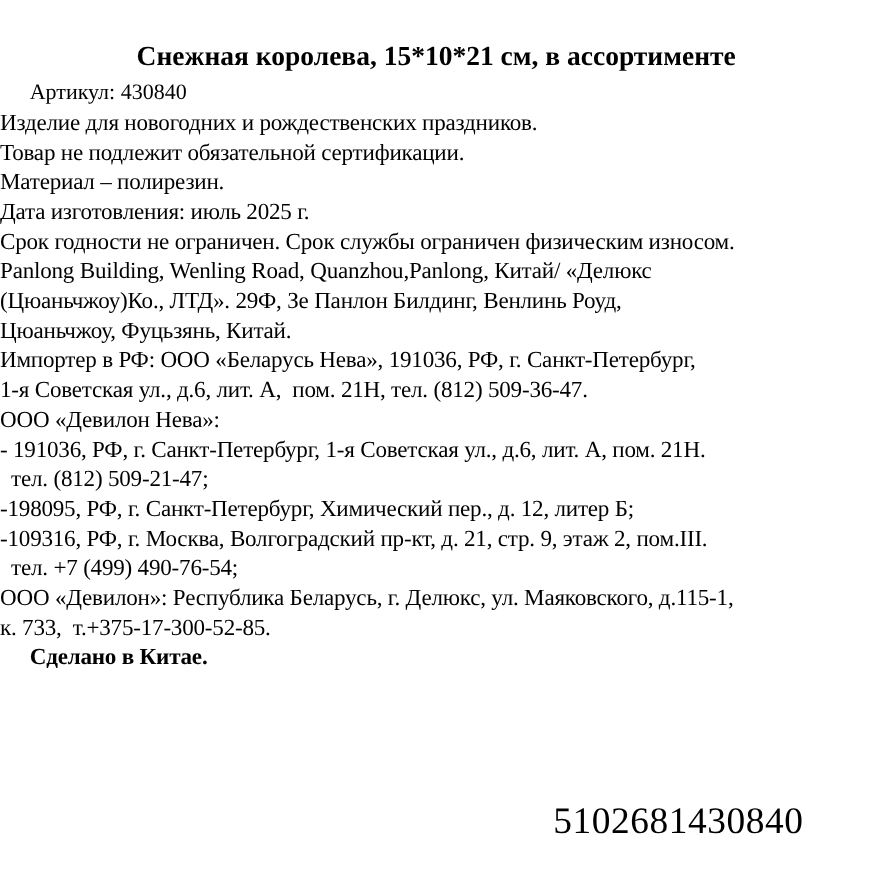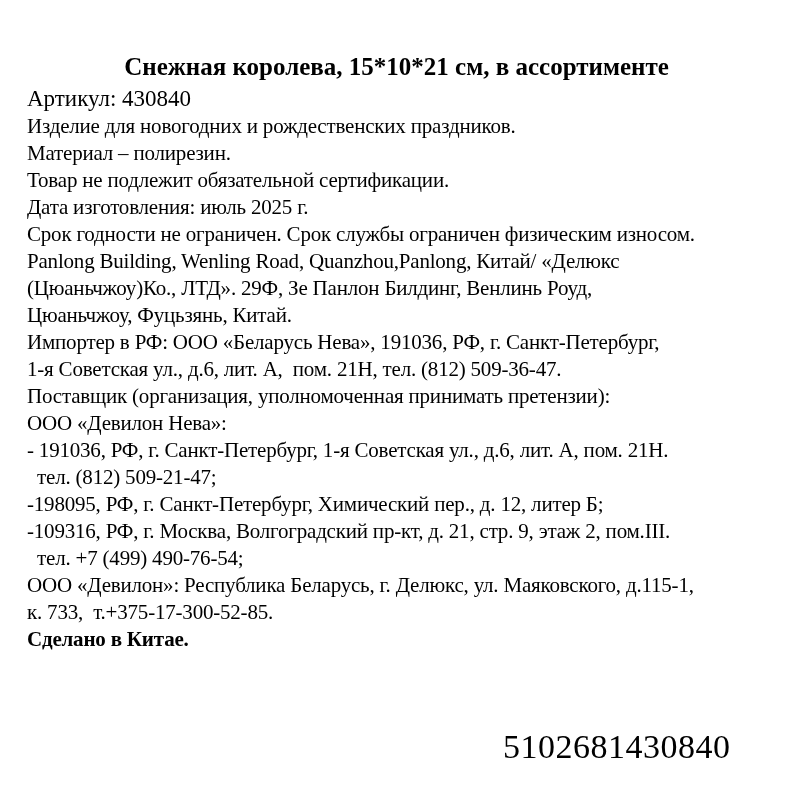--- a/index.html
+++ b/index.html
@@ -11,35 +11,34 @@
     position: relative;
     width: 793px;
     height: 803px;
     background: #ffffff;
     color: #000000;
     font-family: "Liberation Serif", "DejaVu Serif", serif;
     overflow: hidden;
   }
   .title {
     margin: 0;
-    padding-top: 51px;
+    padding-top: 36px;
     font-size: 25px;
     line-height: 32px;
     font-weight: bold;
     text-align: center;
     letter-spacing: 0px;
   }
   .article {
     margin: 2px 0 0 27px;
-    font-size: 23px;
+    font-size: 20px;
     line-height: 28px;
     white-space: pre;
   }
   .body-text {
-    margin-left: 27px;
   }
   .line {
     font-size: 21px;
     line-height: 27px;
     white-space: pre;
     letter-spacing: -0.2px;
   }
   .line.bold {
     font-weight: bold;
   }
@@ -55,30 +54,29 @@
   }
 </style>
 </head>
 <body>
 
 <div class="page">
   <h1 class="title">Снежная королева, 15*10*21 см, в ассортименте</h1>
   <div class="article">Артикул: 430840</div>
   <div class="body-text">
       <div class="line">Изделие для новогодних и рождественских праздников.</div>
+      <div class="line">Товар не подлежит обязательной сертификации.</div>
       <div class="line">Материал – полирезин.</div>
-      <div class="line">Товар не подлежит обязательной сертификации.</div>
       <div class="line">Дата изготовления: июль 2025 г.</div>
       <div class="line">Срок годности не ограничен. Срок службы ограничен физическим износом.</div>
       <div class="line">Panlong Building, Wenling Road, Quanzhou,Panlong, Китай/ «Делюкс</div>
       <div class="line">(Цюаньчжоу)Ко., ЛТД». 29Ф, Зе Панлон Билдинг, Венлинь Роуд,</div>
       <div class="line">Цюаньчжоу, Фуцьзянь, Китай.</div>
       <div class="line">Импортер в РФ: ООО «Беларусь Нева», 191036, РФ, г. Санкт-Петербург,</div>
       <div class="line">1-я Советская ул., д.6, лит. А,  пом. 21Н, тел. (812) 509-36-47.</div>
-      <div class="line">Поставщик (организация, уполномоченная принимать претензии):</div>
       <div class="line">ООО «Девилон Нева»:</div>
       <div class="line">- 191036, РФ, г. Санкт-Петербург, 1-я Советская ул., д.6, лит. А, пом. 21Н.</div>
       <div class="line">  тел. (812) 509-21-47;</div>
       <div class="line">-198095, РФ, г. Санкт-Петербург, Химический пер., д. 12, литер Б;</div>
       <div class="line">-109316, РФ, г. Москва, Волгоградский пр-кт, д. 21, стр. 9, этаж 2, пом.III.</div>
       <div class="line">  тел. +7 (499) 490-76-54;</div>
       <div class="line">ООО «Девилон»: Республика Беларусь, г. Делюкс, ул. Маяковского, д.115-1,</div>
       <div class="line">к. 733,  т.+375-17-300-52-85.</div>
     </div>
   <div class="line bold made-in">Сделано в Китае.</div>

